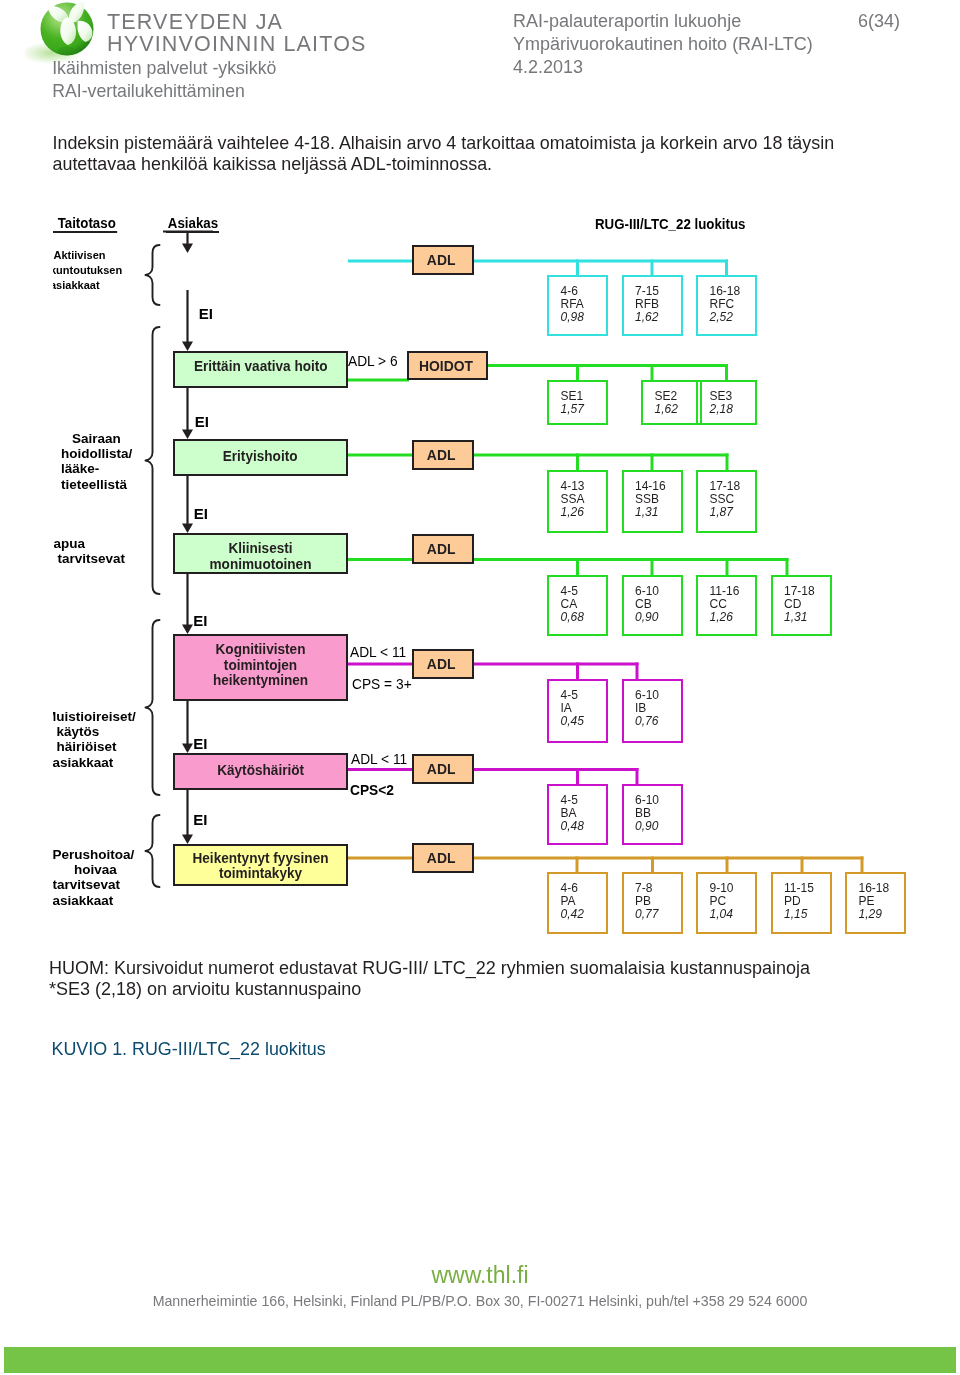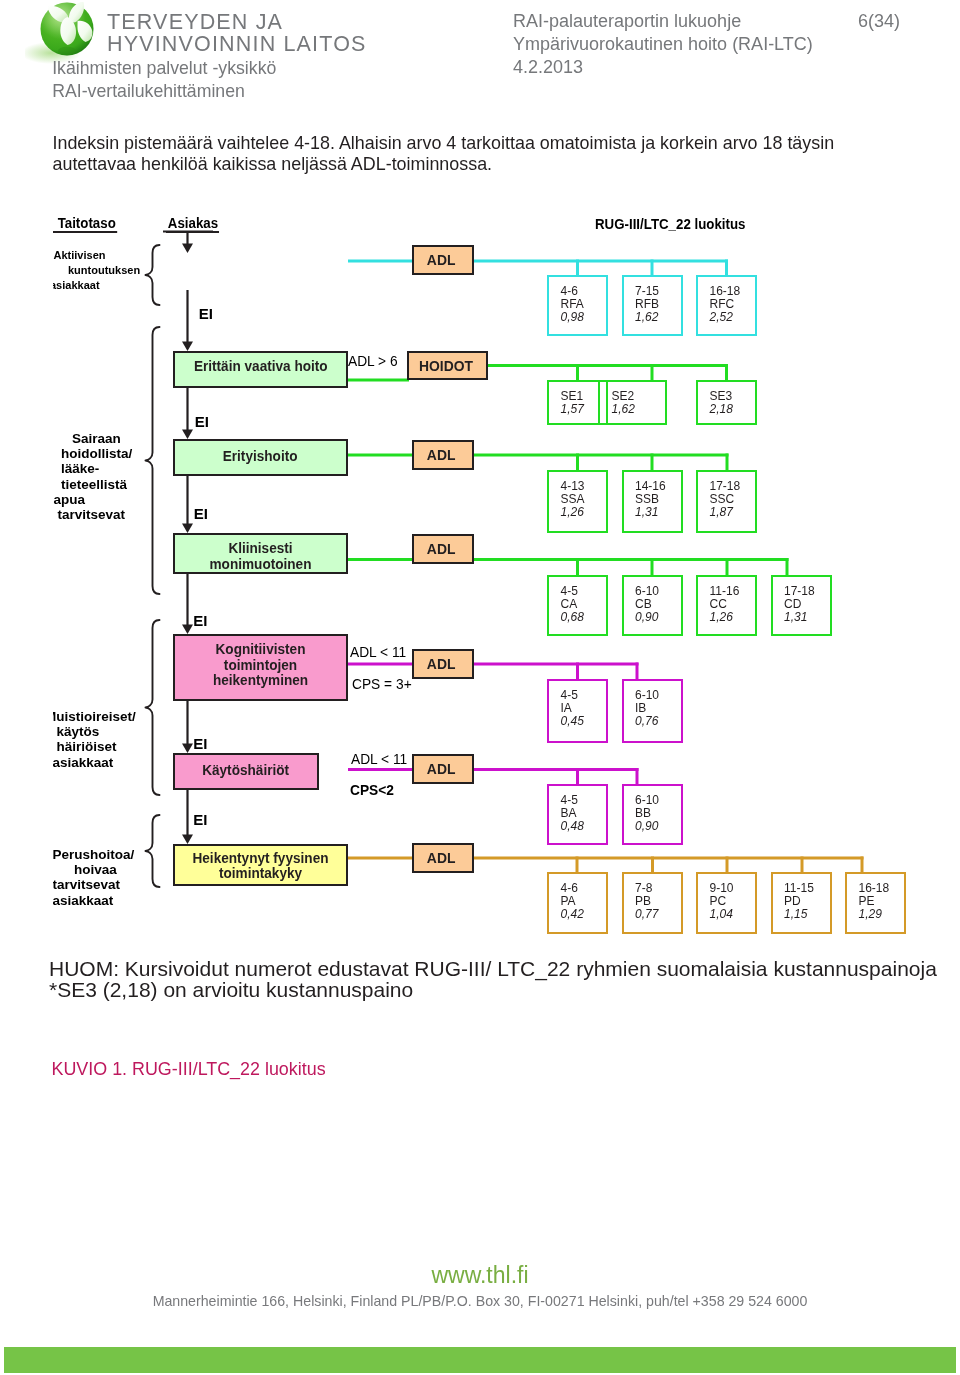--- a/index.html
+++ b/index.html
@@ -28,22 +28,22 @@
               overflow:hidden;}
   #chart .box>span{display:block;transform:scaleX(0.932);}
   #chart .sbox>span{display:block;transform:scaleX(0.92) translate(-1.5px,0px);}
   #chart .rug{position:absolute;box-sizing:border-box;border:2px solid;
               font-size:12px;line-height:13.3px;color:#231f20;padding-top:7.5px;}
   #chart .rug span{display:block;padding-left:11.5px;}
   #chart .rug .w{font-style:italic;}
   #chart svg{position:absolute;left:0;top:0;overflow:visible;}
 
   
-  #notes{left:49px;top:957.5px;color:#231f20;font-size:21px;line-height:21.5px;}
-  #kuvio{left:51.5px;top:1038.5px;color:#be185d;font-size:17.9px;line-height:21.5px;margin-top:20px;}
+  #notes{left:49px;top:957.5px;color:#231f20;font-size:18px;line-height:21.5px;}
+  #kuvio{left:51.5px;top:1038.5px;color:#0c4a6e;font-size:17.9px;line-height:21.5px;}
 
   
   #fbar{left:4px;top:1347px;width:952px;height:26px;background:#76c447;}
   #fweb{left:0;top:1261.8px;width:960px;text-align:center;color:#79ae42;font-size:23px;}
   #ftxt{left:0;top:1292.5px;width:960px;text-align:center;color:#78797c;font-size:14.2px;line-height:17.8px;}
 </style>
 </head>
 <body>
 
 <div class="abs" id="logo">
@@ -155,29 +155,29 @@
         <path d="M652.5 856.5 L652.5 872" stroke="#d49a28" stroke-width="3" fill="none"></path>
         <path d="M727 856.5 L727 872" stroke="#d49a28" stroke-width="3" fill="none"></path>
         <path d="M802 856.5 L802 872" stroke="#d49a28" stroke-width="3" fill="none"></path>
         <path d="M862 856.5 L862 872" stroke="#d49a28" stroke-width="3" fill="none"></path>
       </svg>
       <div class="t" style="left: 53.2px; top: 214.6px; font-size: 14.3px; transform: scaleX(0.93); transform-origin: left top; border-bottom: 2px solid rgb(35, 31, 32); padding-right: 1.5px; padding-left: 5px; line-height: 16px;">Taitotaso</div>
       <div class="t" style="left: 166.4px; top: 214.6px; font-size: 14.3px; transform: scaleX(0.93); transform-origin: left top; border-bottom: 2px solid rgb(35, 31, 32); padding-right: 0.5px; padding-left: 2px; line-height: 16px;">Asiakas</div>
       <div class="t" style="left: 595px; top: 216px; font-size: 14.3px; transform: scaleX(0.93); transform-origin: left top; line-height: 16px;">RUG-III/LTC_22 luokitus</div>
       <div class="t" style="left: 0px; top: 247.5px; font-size: 11px; line-height: 15.2px; width: 150px; white-space: normal;">
         <div style="padding-left: 53.5px;">Aktiivisen</div>
-        <div style="padding-left: 68px;">kuntoutuksen</div>
+        <div style="padding-left: 50px;">kuntoutuksen</div>
         <div style="padding-left: 50px;">asiakkaat</div>
       </div>
       <div class="t" style="left: 0px; top: 431px; font-size: 13.5px; line-height: 15.2px; width: 150px; white-space: normal;">
         <div style="padding-left: 72px;">Sairaan</div>
         <div style="padding-left: 61px;">hoidollista/</div>
         <div style="padding-left: 61px;">lääke-</div>
         <div style="padding-left: 61px;">tieteellistä</div>
-        <div style="padding-left: 53.5px;">apua</div>
+        <div style="padding-left: 53.5px; margin-top: 44px;">apua</div>
         <div style="padding-left: 57.5px;">tarvitsevat</div>
       </div>
       <div class="t" style="left: 0px; top: 709px; font-size: 13.5px; line-height: 15.2px; width: 150px; white-space: normal;">
         <div style="padding-left: 45px;">Muistioireiset/</div>
         <div style="padding-left: 56.5px;">käytös</div>
         <div style="padding-left: 56.5px;">häiriöiset</div>
         <div style="padding-left: 52.5px;"> asiakkaat</div>
       </div>
       <div class="t" style="left: 0px; top: 847px; font-size: 13.5px; line-height: 15.2px; width: 150px; white-space: normal;">
         <div style="padding-left: 52.5px;">Perushoitoa/</div>
@@ -190,21 +190,21 @@
       </div>
       <div class="box" style="left: 173px; top: 351px; width: 175px; height: 37px; background: rgb(204, 255, 204);">
         <span style="transform: scaleX(0.932) translateY(-2.6px);">Erittäin vaativa hoito</span>
       </div>
       <div class="box" style="left: 173px; top: 533px; width: 175px; height: 41px; background: rgb(204, 255, 204);">
         <span style="transform: scaleX(0.932) translateY(3.3px);">Kliinisesti monimuotoinen</span>
       </div>
       <div class="box" style="left: 173px; top: 634px; width: 175px; height: 67px; background: rgb(249, 155, 205);">
         <span style="transform: scaleX(0.932) translateY(-1.9px);">Kognitiivisten toimintojen heikentyminen</span>
       </div>
-      <div class="box" style="left: 173px; top: 753px; width: 146px; height: 37px; background: rgb(249, 155, 205);">
+      <div class="box" style="left: 173px; top: 753px; width: 175px; height: 37px; background: rgb(249, 155, 205);">
         <span style="transform: scaleX(0.932) translateY(-0.6px);">Käytöshäiriöt</span>
       </div>
       <div class="box" style="left: 173px; top: 844px; width: 175px; height: 42px; background: rgb(255, 255, 153);">
         <span style="transform: scaleX(0.932) translateY(0.5px);">Heikentynyt fyysinen toimintakyky</span>
       </div>
       <div class="t" style="left: 198.8px; top: 306.3px; font-size: 15px; line-height: 15px;">EI</div>
       <div class="t" style="left: 194.7px; top: 413.5px; font-size: 15px; line-height: 15px;">EI</div>
       <div class="t" style="left: 193.8px; top: 505.5px; font-size: 15px; line-height: 15px;">EI</div>
       <div class="t" style="left: 193.2px; top: 612.6px; font-size: 15px; line-height: 15px;">EI</div>
       <div class="t" style="left: 193.2px; top: 735.5px; font-size: 15px; line-height: 15px;">EI</div>
@@ -227,21 +227,21 @@
         <span>RFC</span>
         <span class="w">2,52</span>
       </div>
       <div class="box sbox" style="left: 407px; top: 351px; width: 81px; height: 29px; background: rgb(252, 203, 152); font-size: 15.1px;">
         <span>HOIDOT</span>
       </div>
       <div class="rug" style="left: 547px; top: 380px; width: 61px; height: 45px; border-color: rgb(34, 221, 34);">
         <span>SE1</span>
         <span class="w">1,57</span>
       </div>
-      <div class="rug" style="left: 598px; top: 380px; width: 69px; height: 45px; border-color: rgb(34, 221, 34);">
+      <div class="rug" style="left: 641px; top: 380px; width: 61px; height: 45px; border-color: rgb(34, 221, 34);">
         <span>SE2</span>
         <span class="w">1,62</span>
       </div>
       <div class="rug" style="left: 696px; top: 380px; width: 61px; height: 45px; border-color: rgb(34, 221, 34);">
         <span>SE3</span>
         <span class="w">2,18</span>
       </div>
       <div class="box sbox" style="left: 412px; top: 440px; width: 62px; height: 30px; background: rgb(252, 203, 152); font-size: 15.1px;">
         <span>ADL</span>
       </div>

